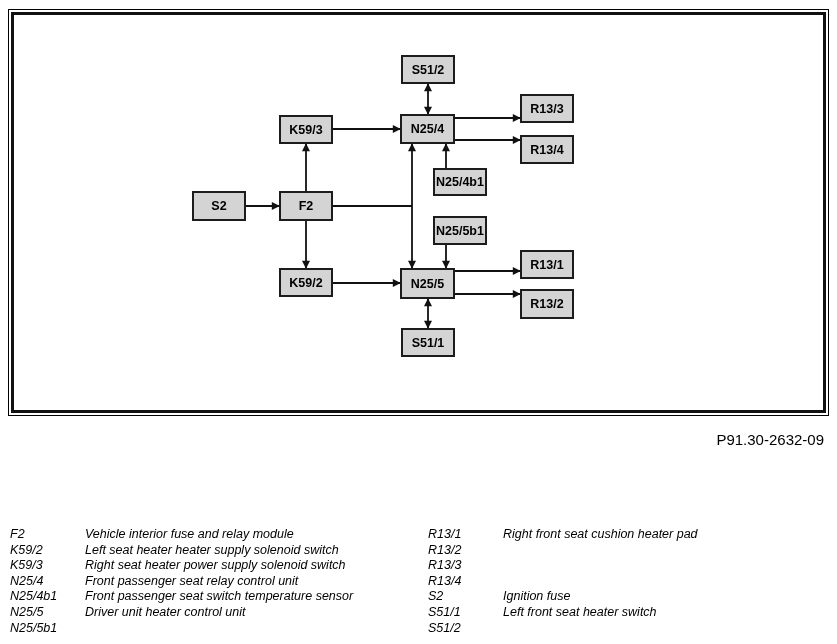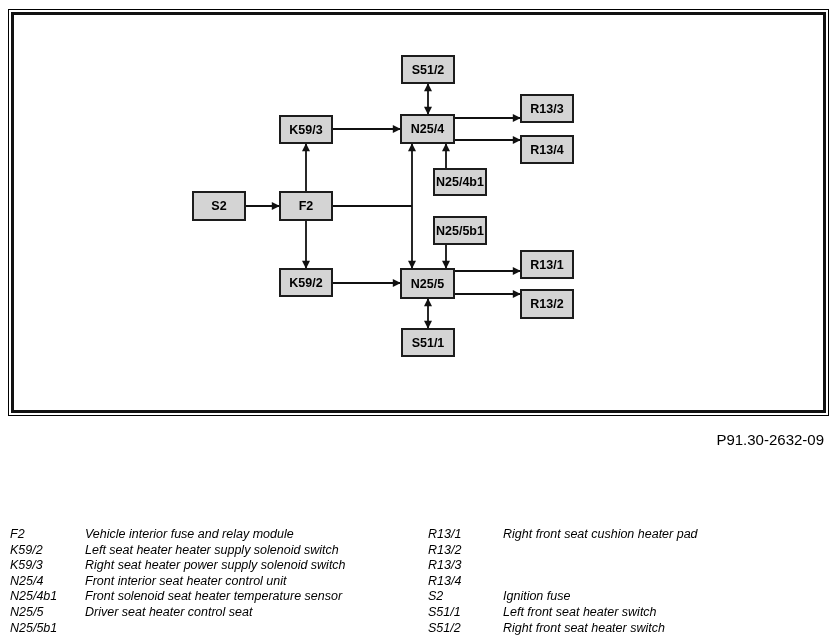--- a/index.html
+++ b/index.html
@@ -113,29 +113,29 @@
       <div class="legend-row">
         <span class="code">K59/2</span>
         <span class="desc">Left seat heater heater supply solenoid switch</span>
       </div>
       <div class="legend-row">
         <span class="code">K59/3</span>
         <span class="desc">Right seat heater power supply solenoid switch</span>
       </div>
       <div class="legend-row">
         <span class="code">N25/4</span>
-        <span class="desc">Front interior seat heater control unit</span>
+        <span class="desc">Front passenger seat relay control unit</span>
       </div>
       <div class="legend-row">
         <span class="code">N25/4b1</span>
-        <span class="desc">Front solenoid seat heater temperature sensor</span>
+        <span class="desc">Front passenger seat switch temperature sensor</span>
       </div>
       <div class="legend-row">
         <span class="code">N25/5</span>
-        <span class="desc">Driver seat heater control seat</span>
+        <span class="desc">Driver unit heater control unit</span>
       </div>
       <div class="legend-row">
         <span class="code">N25/5b1</span>
       </div>
     </div>
   <div class="legend-col right" id="legend-right">
       <div class="legend-row">
         <span class="code">R13/1</span>
         <span class="desc">Right front seat cushion heater pad</span>
       </div>
@@ -151,17 +151,16 @@
       <div class="legend-row">
         <span class="code">S2</span>
         <span class="desc">Ignition fuse</span>
       </div>
       <div class="legend-row">
         <span class="code">S51/1</span>
         <span class="desc">Left front seat heater switch</span>
       </div>
       <div class="legend-row">
         <span class="code">S51/2</span>
-        <span class="desc">Right front seat heater switch</span>
       </div>
     </div>
 
 </div>
 
 </body></html>

